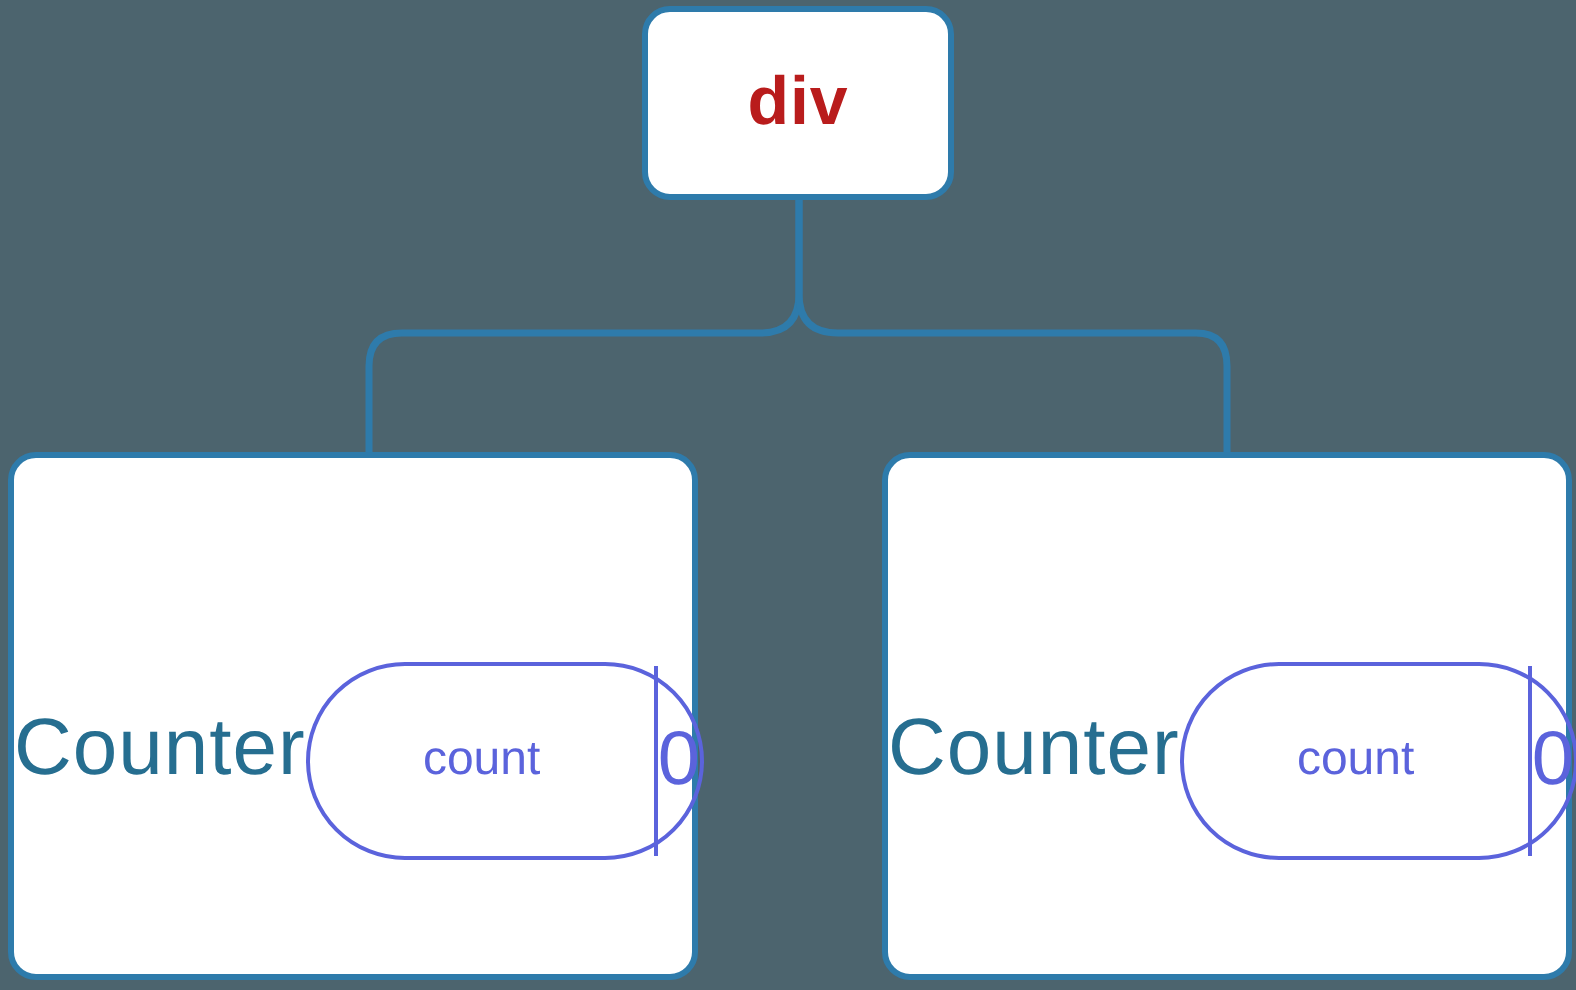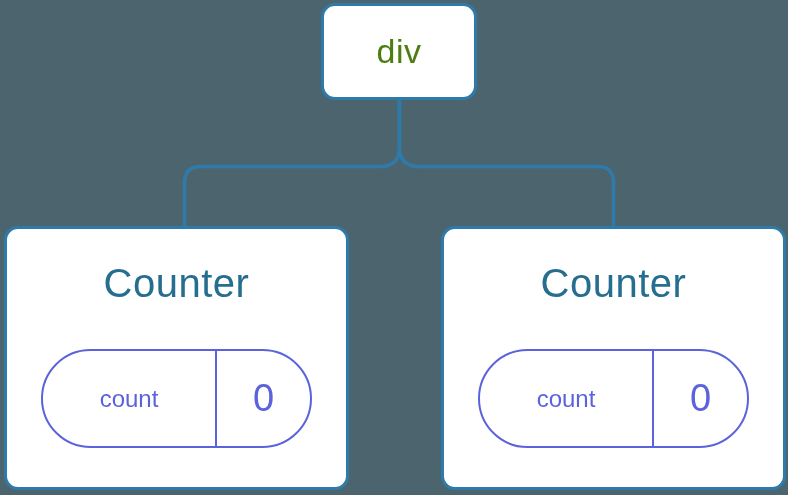--- a/index.html
+++ b/index.html
@@ -17,39 +17,39 @@
     border: 3.5px solid #2E7BAB;
     border-radius: 14px;
     box-sizing: border-box;
   }
   .root-node {
     left: 321px; top: 3px;
     width: 156px; height: 97px;
     display: flex; align-items: center; justify-content: center;
   }
   .root-label {
-    color: #4d7c0f;
+    color: #b91c1c;
     font-size: 34px;
-    font-weight: 400;
+    font-weight: 700;
     letter-spacing: 0.5px;
   }
   .connector-svg {
     position: absolute;
     left: 0; top: 0;
     width: 788px; height: 495px;
     pointer-events: none;
   }
   .connector-path {
     stroke: #2E7BAB;
     stroke-width: 3.5px;
     fill: none;
   }
   .child-card {
     display: flex;
-    flex-direction: column;
+    flex-direction: row;
     align-items: center;
     width: 345px; height: 264px;
     top: 226px;
   }
   .child-card.left  { left: 4px; }
   .child-card.right { left: 441px; }
   .child-title {
     margin-top: 32px;
     color: #266E90;
     font-size: 40px;

